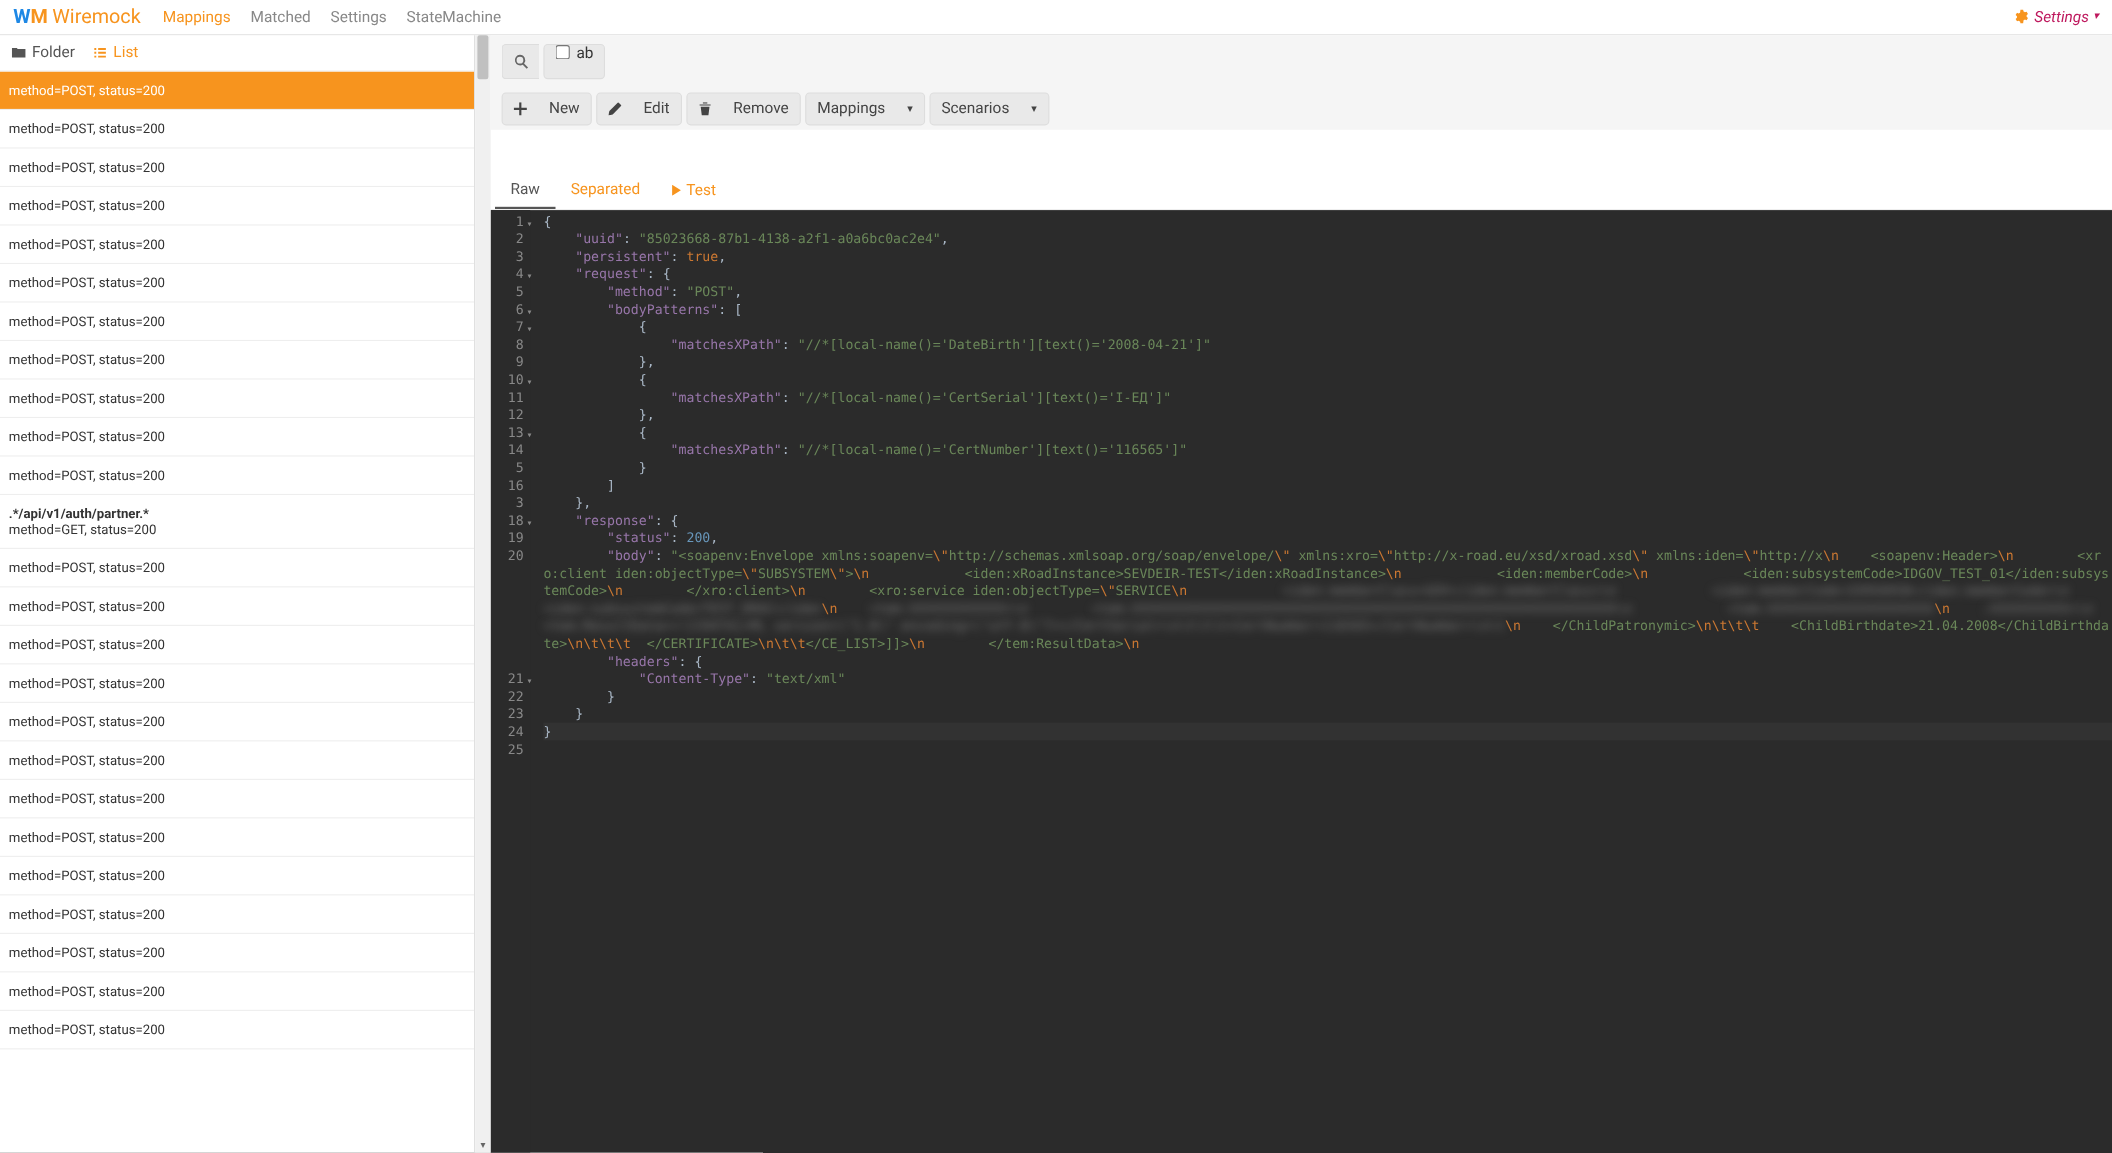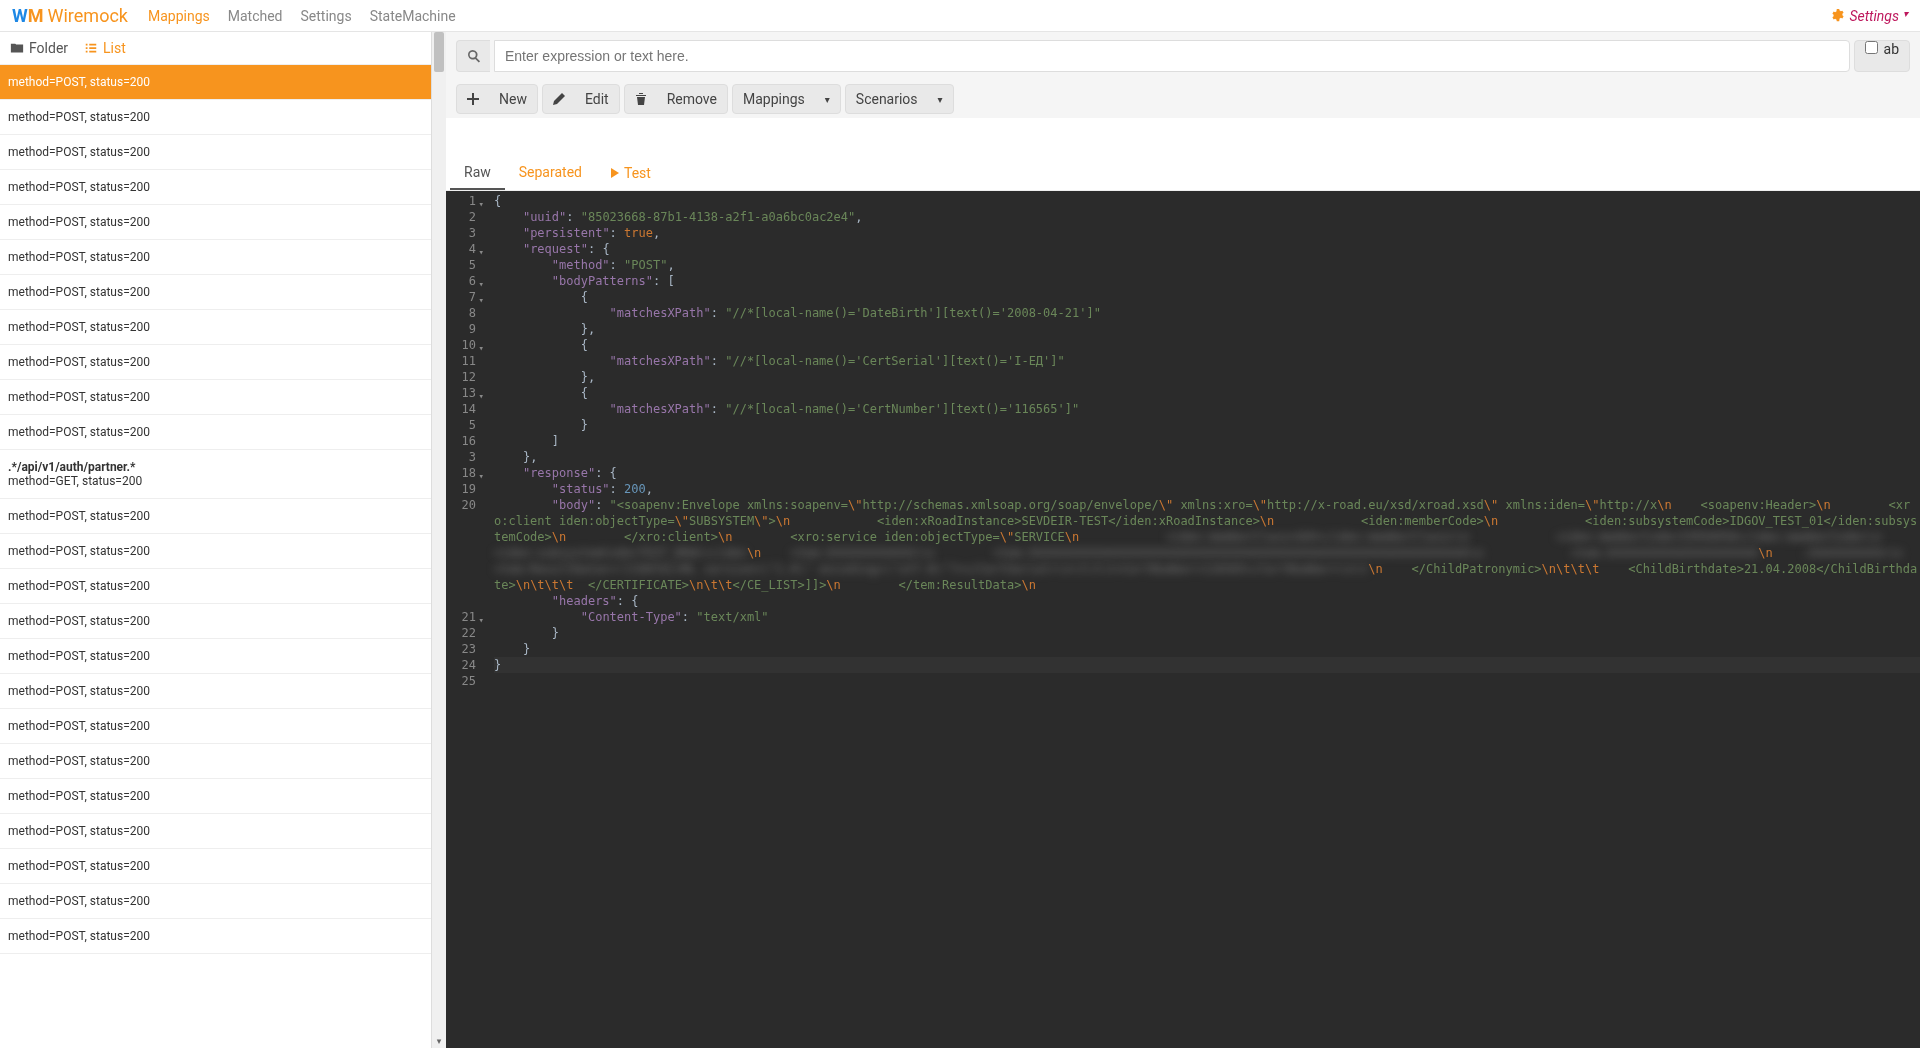--- a/index.html
+++ b/index.html
@@ -202,21 +202,20 @@
     <div class="scrollbar-arrow down">▾</div>
   </div>
 
   <div class="main">
     <div class="searchbar">
       <div class="searchbar-icon">
         <svg viewBox="0 0 16 16">
             <path d="M6.5 1a5.5 5.5 0 014.3 8.9l4.1 4.1-1.4 1.4-4.1-4.1A5.5 5.5 0 116.5 1zm0 2a3.5 3.5 0 100 7 3.5 3.5 0 000-7z"></path>
           </svg>
       </div>
-      <input class="searchbar-input" placeholder="Enter expression or text here." style="">
       <label class="searchbar-check">
         <input type="checkbox" style="">
         <span>ab</span>
       </label>
     </div>
 
     <div class="toolbar">
       <div class="toolbar-btn">
         <svg viewBox="0 0 12 12">
             <path d="M5 0h2v5h5v2H7v5H5V7H0V5h5z"></path>

